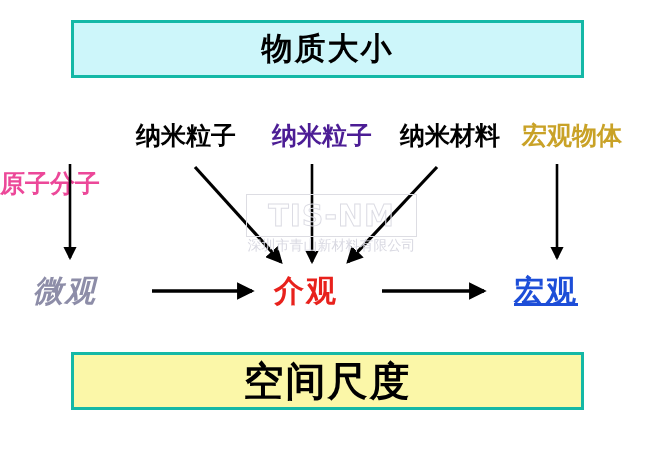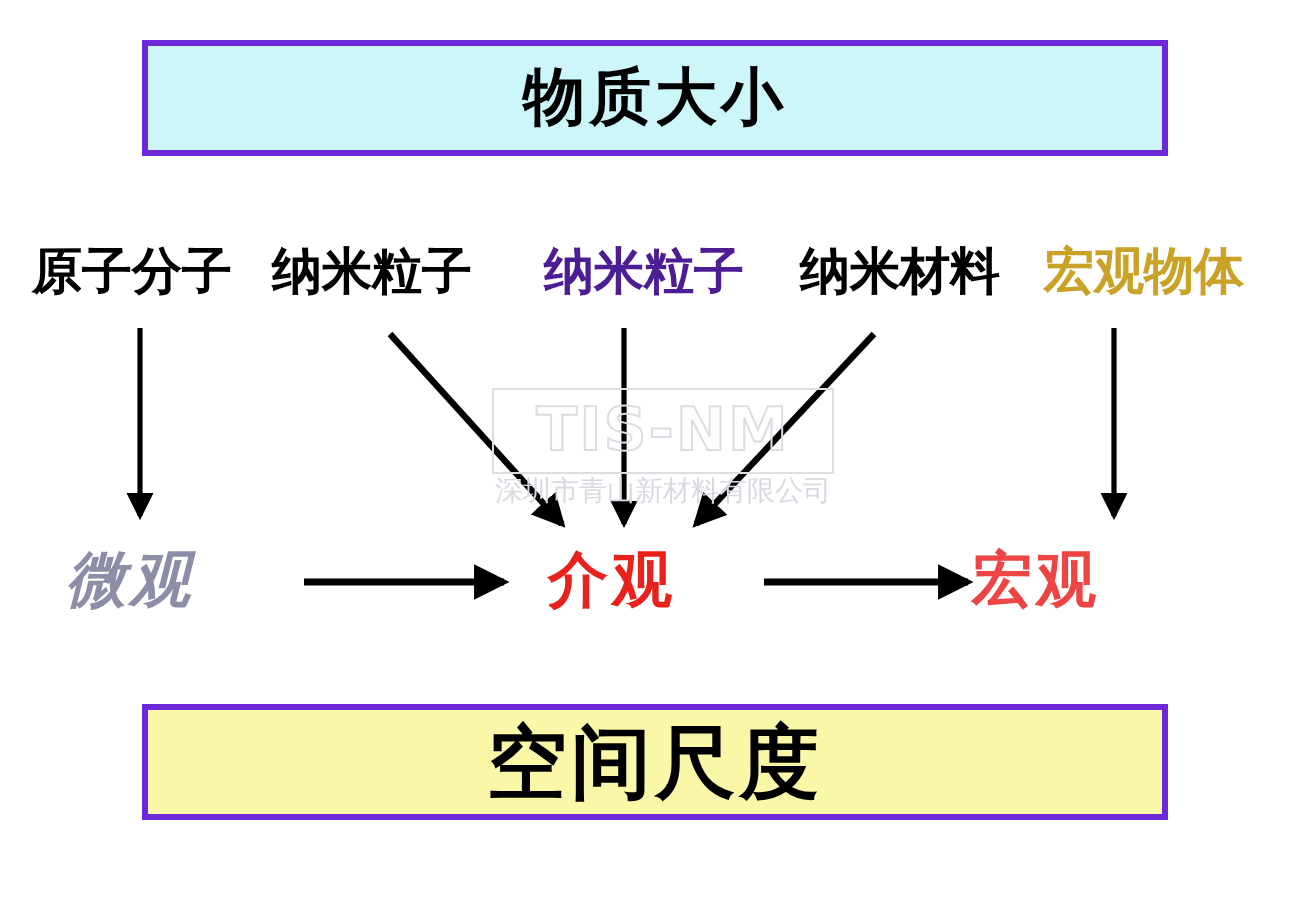--- a/index.html
+++ b/index.html
@@ -15,21 +15,21 @@
     width: 654px;
     height: 453px;
     background: #ffffff;
     overflow: hidden;
   }
 
   
   .titlebox {
     position: absolute;
     box-sizing: border-box;
-    border: 3px solid #6d28d9;
+    border: 3px solid #14b8a6;
     display: flex;
     align-items: center;
     justify-content: center;
     font-weight: bold;
     letter-spacing: 2px;
   }
   #top-box {
     left: 71px;
     top: 20px;
     width: 513px;
@@ -51,39 +51,39 @@
   
   .scale-label {
     position: absolute;
     top: 120px;
     font-size: 25px;
     font-weight: bold;
     white-space: nowrap;
     letter-spacing: 0px;
     line-height: 32px;
   }
-  #lbl-atom      { left: 16px;   color: #000000; }
+  #lbl-atom      { left: 0;   color: #ec4899; margin-top: 48px; }
   #lbl-cluster   { left: 136px; color: #000000; }
   #lbl-nanopart  { left: 272px; color: #4c1d95; }
   #lbl-nanomat   { left: 400px; color: #000000; }
   #lbl-macroobj  { left: 522px; color: #c9a227; }
 
   
   .domain-label {
     position: absolute;
     top: 272px;
     font-size: 30px;
     font-weight: bold;
     white-space: nowrap;
     line-height: 38px;
     letter-spacing: 2px;
   }
   #lbl-micro { left: 33px;  color: #8d8da8; font-style: italic; }
   #lbl-meso  { left: 274px; color: #e8211c; }
-  #lbl-macro { left: 486px; color: #ef4444; }
+  #lbl-macro { left: 514px; color: #1d4ed8; text-decoration: underline; }
 
   
   #arrow-layer {
     position: absolute;
     left: 0;
     top: 0;
     width: 654px;
     height: 453px;
     pointer-events: none;
   }

